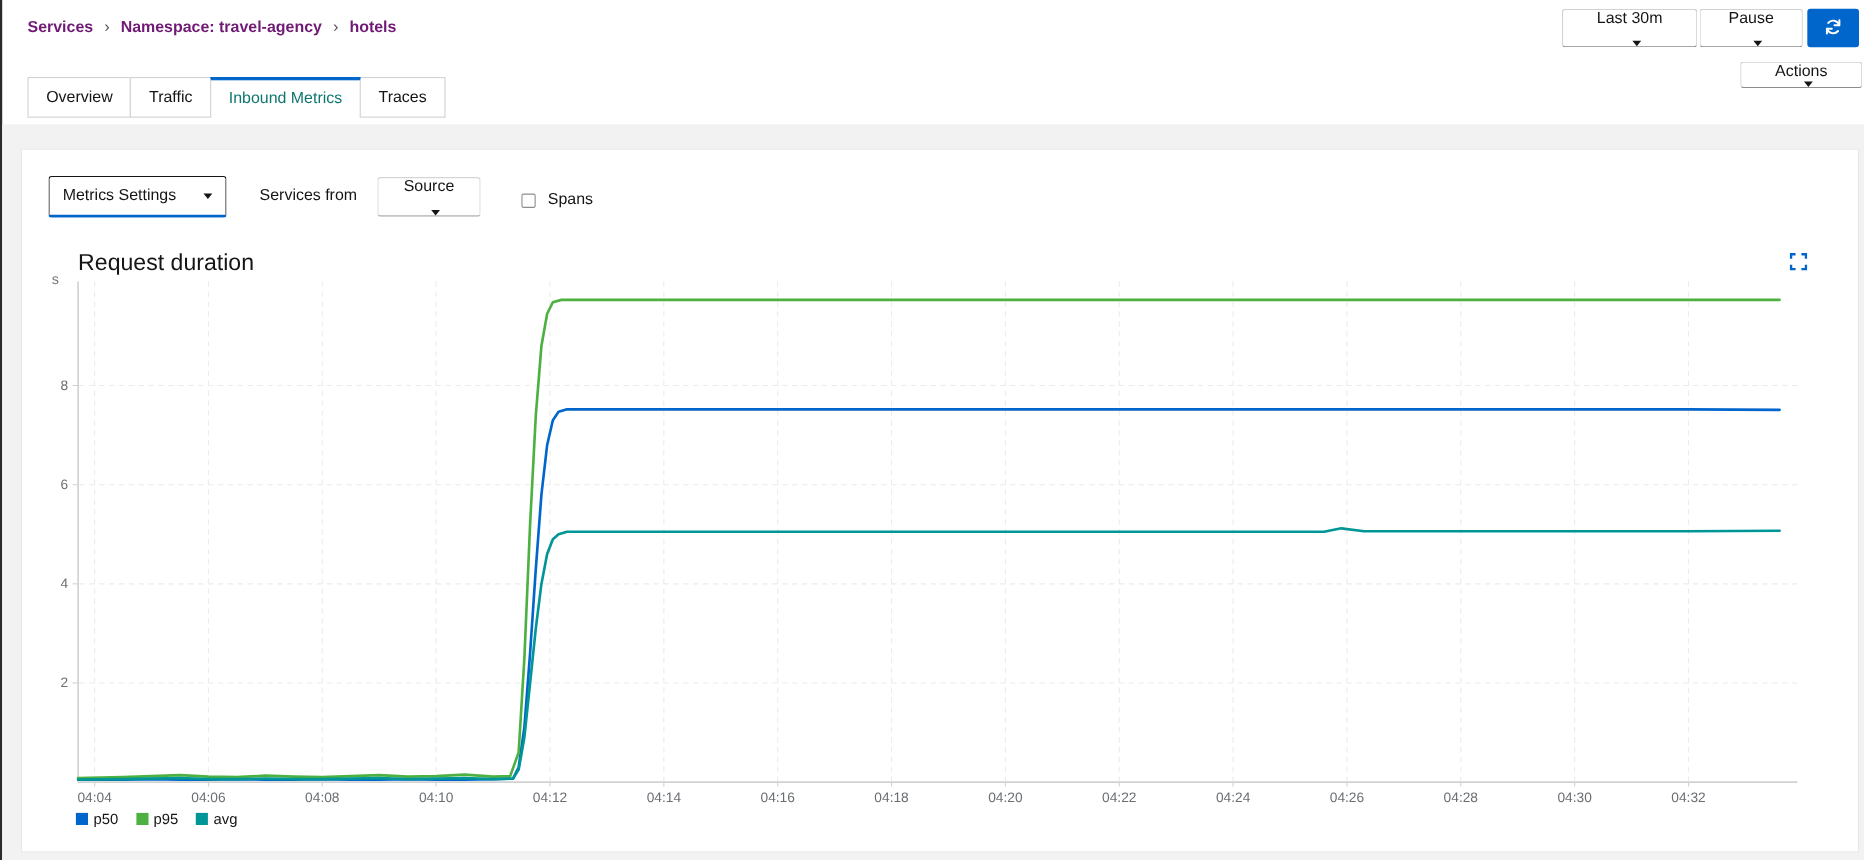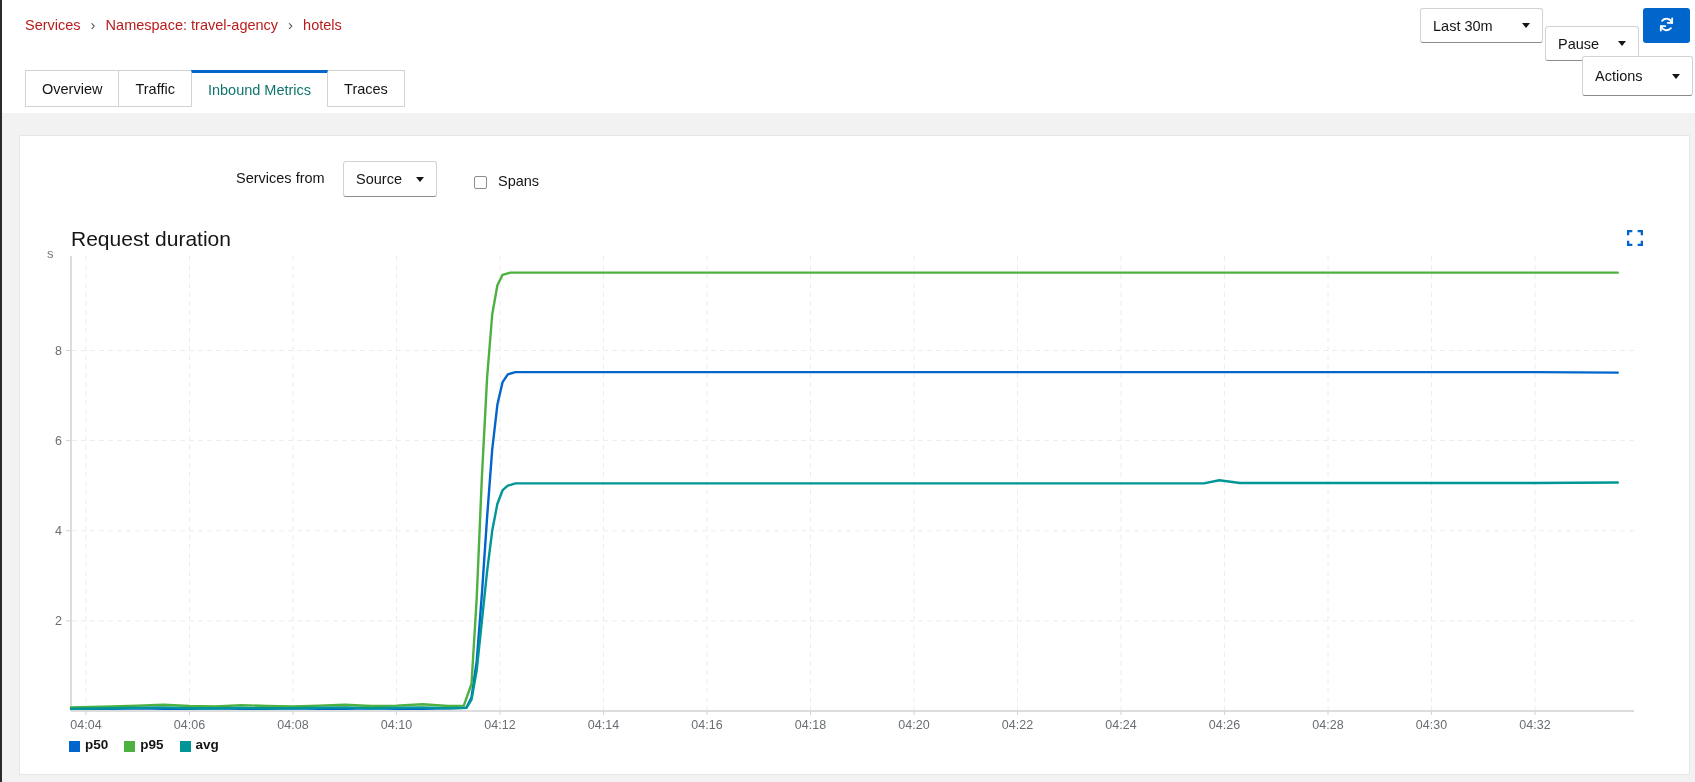--- a/index.html
+++ b/index.html
@@ -5,33 +5,33 @@
   * { margin:0; padding:0; box-sizing:border-box; }
   html,body { background:#fff; }
   body { font-family:"Liberation Sans", sans-serif; color:#151515; }
   .screen { position:relative; width:1695px; height:782px; background:#fff; overflow:hidden; }
 
   .left-edge { position:absolute; left:0; top:0; width:2px; height:782px; background:#2b2b2b; }
   .lower-bg  { position:absolute; left:2px; top:113px; width:1693px; height:669px; background:#f2f2f2; }
 
   
   .breadcrumb { position:absolute; left:25px; top:16px; display:flex; align-items:center; gap:10px; font-size:14.5px; }
-  .breadcrumb a { color:#b91c1c; text-decoration:none; cursor:pointer; }
+  .breadcrumb a { color:#701a75; text-decoration:none; cursor:pointer;font-weight:bold; }
   .crumb-sep { color:#4f5255; font-size:15px; }
 
   .select-box { position:absolute; background:#fff; border:1px solid #d2d2d2; border-bottom:1px solid #8a8d90;
     border-radius:3px; display:flex; align-items:center; justify-content:space-between;
-    padding:0 12px; font-size:14.5px; color:#151515; cursor:pointer; }
+    padding:0 24px; font-size:14.5px; color:#151515; cursor:pointer;flex-direction:column; }
   .caret { width:0; height:0; border-left:4.5px solid transparent; border-right:4.5px solid transparent;
     border-top:5.5px solid #151515; margin-left:12px; }
   .duration-dd { left:1420px; top:8px; width:123px; height:35px; }
-  .refresh-dd  { left:1545px; top:8px; width:94px;  height:35px;margin-top:18px; }
+  .refresh-dd  { left:1545px; top:8px; width:94px;  height:35px; }
   .refresh-btn { position:absolute; left:1643px; top:8px; width:47px; height:35px; background:#0066cc;
     border:none; border-radius:3px; display:flex; align-items:center; justify-content:center; cursor:pointer; }
-  .actions-dd  { left:1582px; top:56px; width:111px; height:40px; }
+  .actions-dd  { left:1582px; top:56px; width:111px; height:24px; }
 
   
   .tabs { position:absolute; left:25px; top:70px; display:flex; }
   .tab { height:37px; padding:0 16px; display:flex; align-items:center; font-size:14.5px;
     background:#fff; border:1px solid #d2d2d2; margin-left:-1px; cursor:pointer; color:#151515; }
   .tab:first-child { margin-left:0; }
   .tab.active { color:#0f766e; border-top:3px solid #0066cc; border-bottom:none; position:relative; z-index:2; }
 
   
   .card { position:absolute; left:19px; top:135px; width:1671px; height:640px; background:#fff; border:1px solid #e7e7e7; }
@@ -46,21 +46,21 @@
   .spans-label { position:absolute; left:478px; top:37px; font-size:14.5px; cursor:pointer; }
 
   .chart-title { position:absolute; left:51px; top:91px; font-size:21px; color:#151515; }
   .chart-unit  { position:absolute; left:27px; top:110px; font-size:13px; color:#72767b; }
   .expand-btn { position:absolute; left:1606px; top:94px; width:18px; height:18px; cursor:pointer; background:none; border:none; padding:0; }
 
   .chart-svg { position:absolute; left:0; top:110px; }
   .chart-svg text { font-family:"Liberation Sans", sans-serif; }
 
   .legend { position:absolute; left:49px; top:601px; display:flex; align-items:center; gap:16px; }
-  .legend-item { display:flex; align-items:flex-end; gap:5px; cursor:pointer;font-weight:bold; }
+  .legend-item { display:flex; align-items:center; gap:5px; cursor:pointer; }
   .legend-swatch { width:11px; height:11px; display:inline-block; }
   .legend-label { font-size:13.5px; color:#151515; }
 </style>
 </head>
 <body>
 
 <div class="screen">
   <div class="left-edge"></div>
   <div class="lower-bg"></div>
 
@@ -105,20 +105,24 @@
     <div class="tab active">
         <span>Inbound Metrics</span>
       </div>
     <div class="tab">
         <span>Traces</span>
       </div>
   </div>
 
   <div class="card">
 
+    <div class="metrics-settings-dd">
+      <span>Metrics Settings</span>
+      <span class="caret"></span>
+    </div>
     <span class="reported-from">Services from</span>
     <div class="select-box source-dd">
       <span>Source</span>
       <span class="caret"></span>
     </div>
     <span class="spans-checkbox"></span>
     <span class="spans-label">Spans</span>
 
     <div class="chart-title">Request duration</div>
     <div class="chart-unit">s</div>

